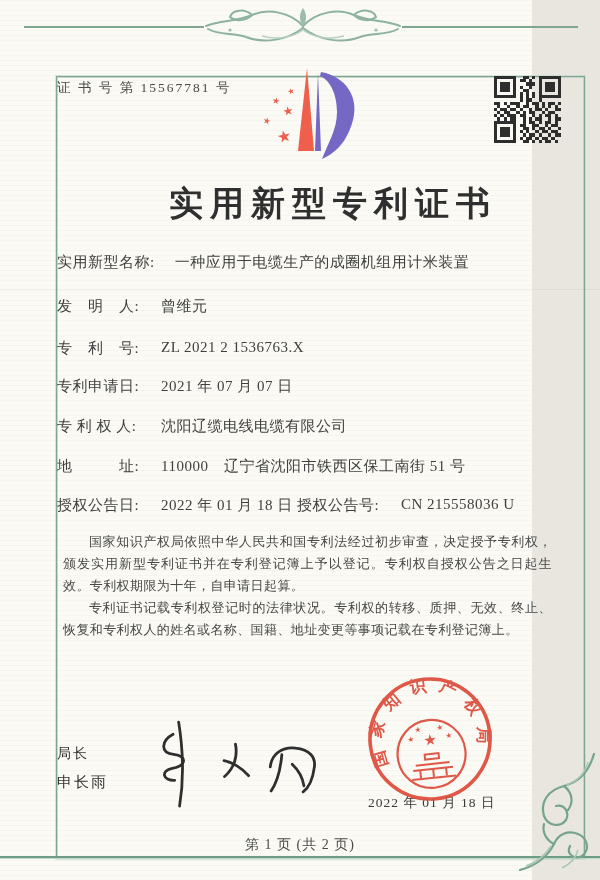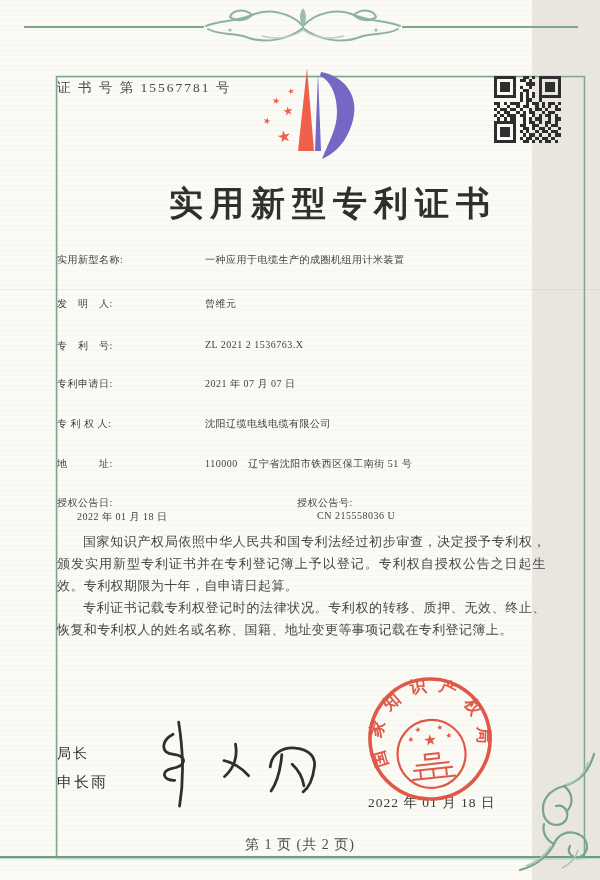--- a/index.html
+++ b/index.html
@@ -15,28 +15,28 @@
   .bottom-rule{left:0;top:856px;width:600px;height:3px;
       background:linear-gradient(180deg,#6e9c84 0 1.6px,#c2d8cb 1.6px 3px);}
   .crease{left:0;top:289px;width:600px;height:1px;background:rgba(90,90,90,.07);}
   
   .cert-number{left:57px;top:79px;font-size:13.5px;letter-spacing:2px;color:#4a4a4a;}
   .qr{left:494px;top:76px;width:67px;height:67px;display:grid;}
   .qm{background:#2e2e2e;}
   .title{left:0;top:181px;width:600px;text-align:center;font-size:34px;font-weight:600;
          letter-spacing:7px;color:#2f2f2f;margin-left:33px;}
   
-  .frow{left:57px;width:488px;font-size:10px;color:#3f3f3f;display:flex;gap:44px;}
+  .frow{left:57px;width:488px;font-size:15px;color:#3f3f3f;display:flex;}
   .flabel{display:inline-block;min-width:84px;letter-spacing:.5px;white-space:pre;}
   .fvalue{margin-left:20px;letter-spacing:.5px;white-space:pre;}
-  .fgroup{display:flex;flex-direction:column;}
+  .fgroup{display:flex;}
   .fgroup.second{position:absolute;left:240px;top:0;}
   
   .paras{left:57px;top:531px;width:489px;font-size:13px;line-height:22px;color:#474747;
-         text-align:justify;}
+         text-align:justify;padding-left:6px;}
   .paras p{margin:0;text-indent:2em;letter-spacing:.4px;}
   
   .signer-title{left:57px;top:745px;font-size:14px;color:#333;letter-spacing:2px;text-align:center;}
   .signer-name{left:57px;top:773px;font-size:15px;color:#333;letter-spacing:2px;}
   .footer{left:0;top:836px;width:600px;text-align:center;font-size:14px;color:#4a4a4a;letter-spacing:1px;}
   .seal-date{left:368px;top:794px;font-size:13.5px;color:#3a3a3a;letter-spacing:1px;z-index:2;}
   .seal-svg{left:355px;top:664px;z-index:3;opacity:.92;transform:rotate(-6deg);}
   .seal-text{font-size:16.5px;font-weight:bold;letter-spacing:11px;fill:#dd4b3a;
              font-family:"Liberation Serif","DejaVu Serif",serif;}
   .sig-svg{left:140px;top:710px;transform:rotate(-2deg);}

